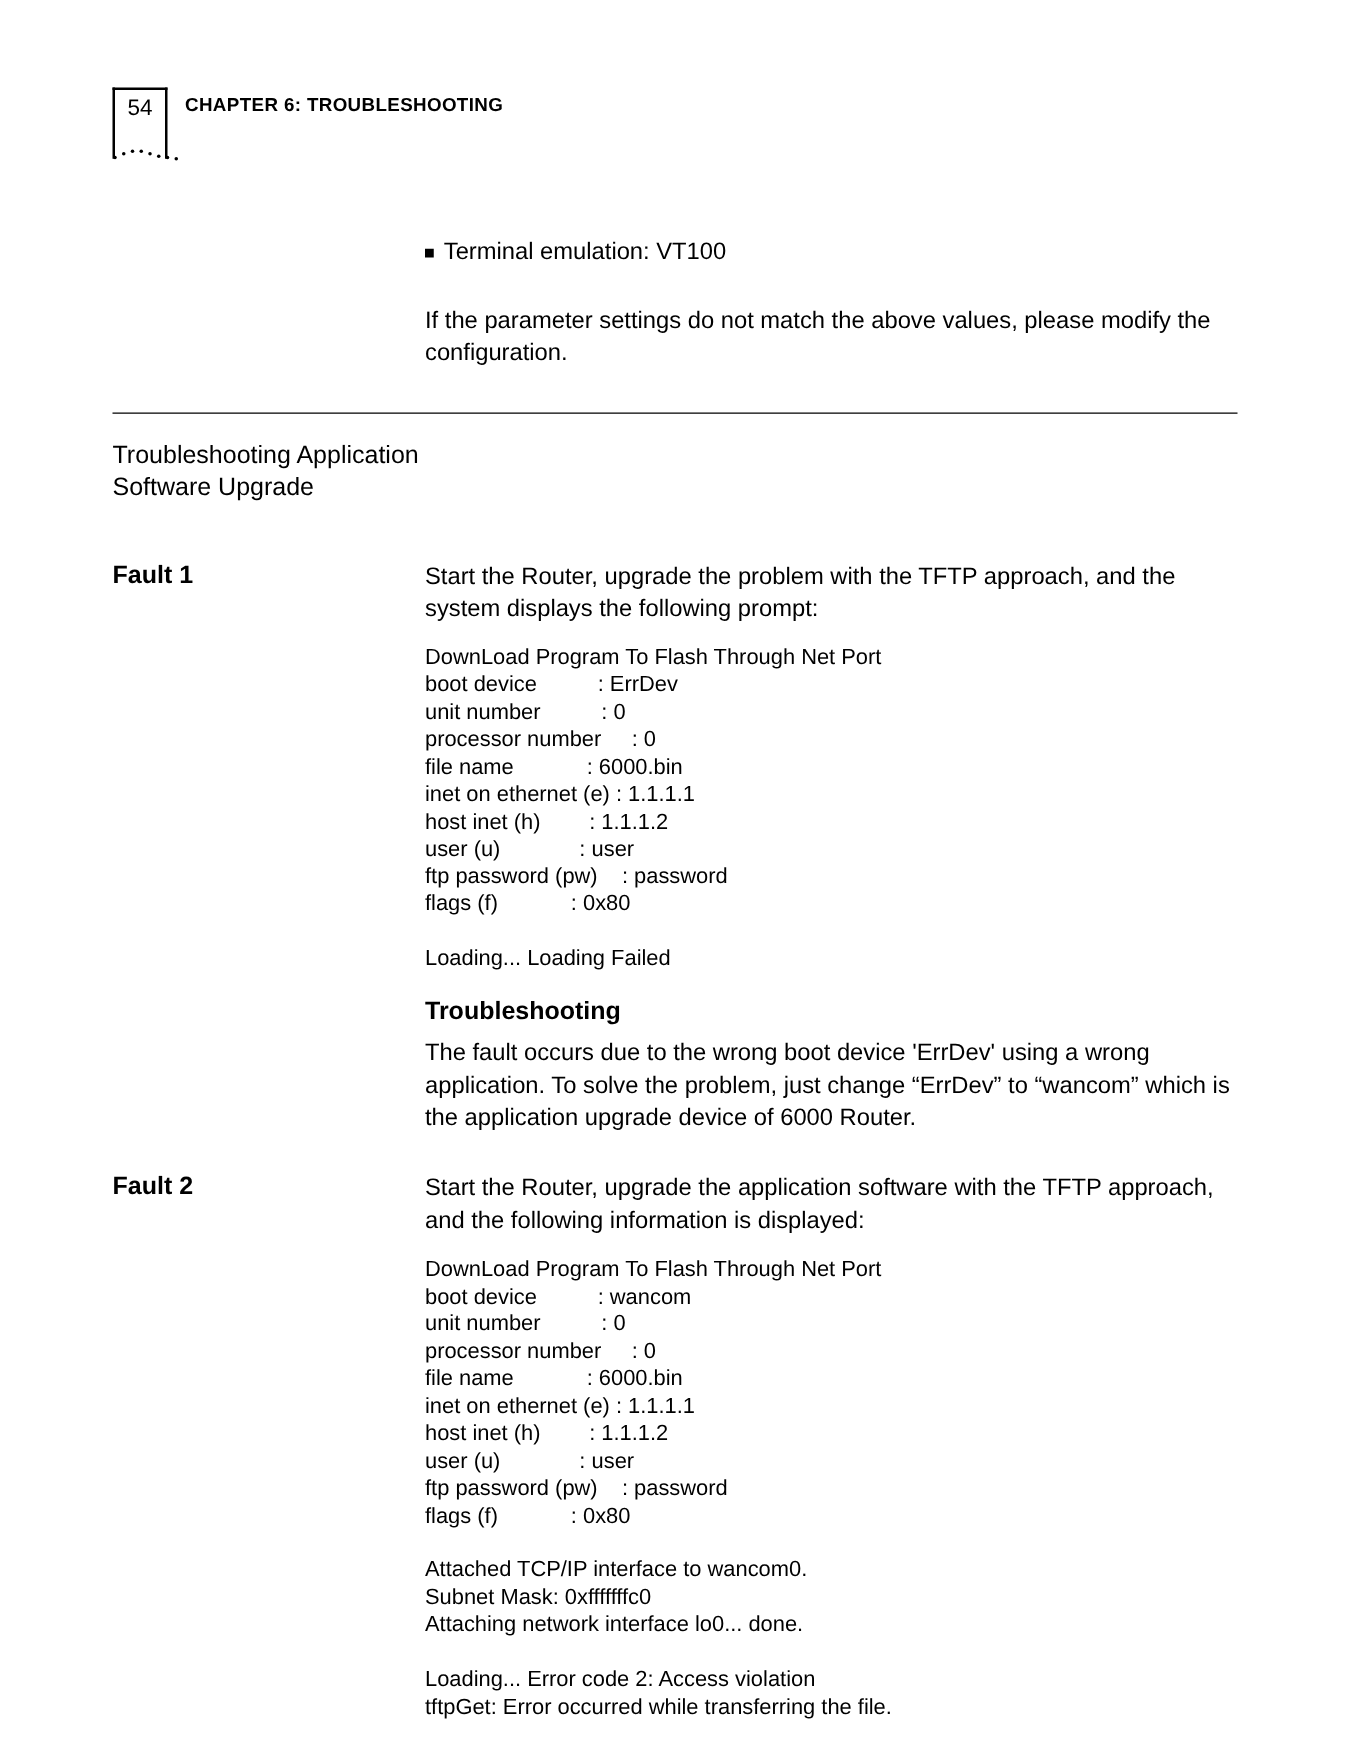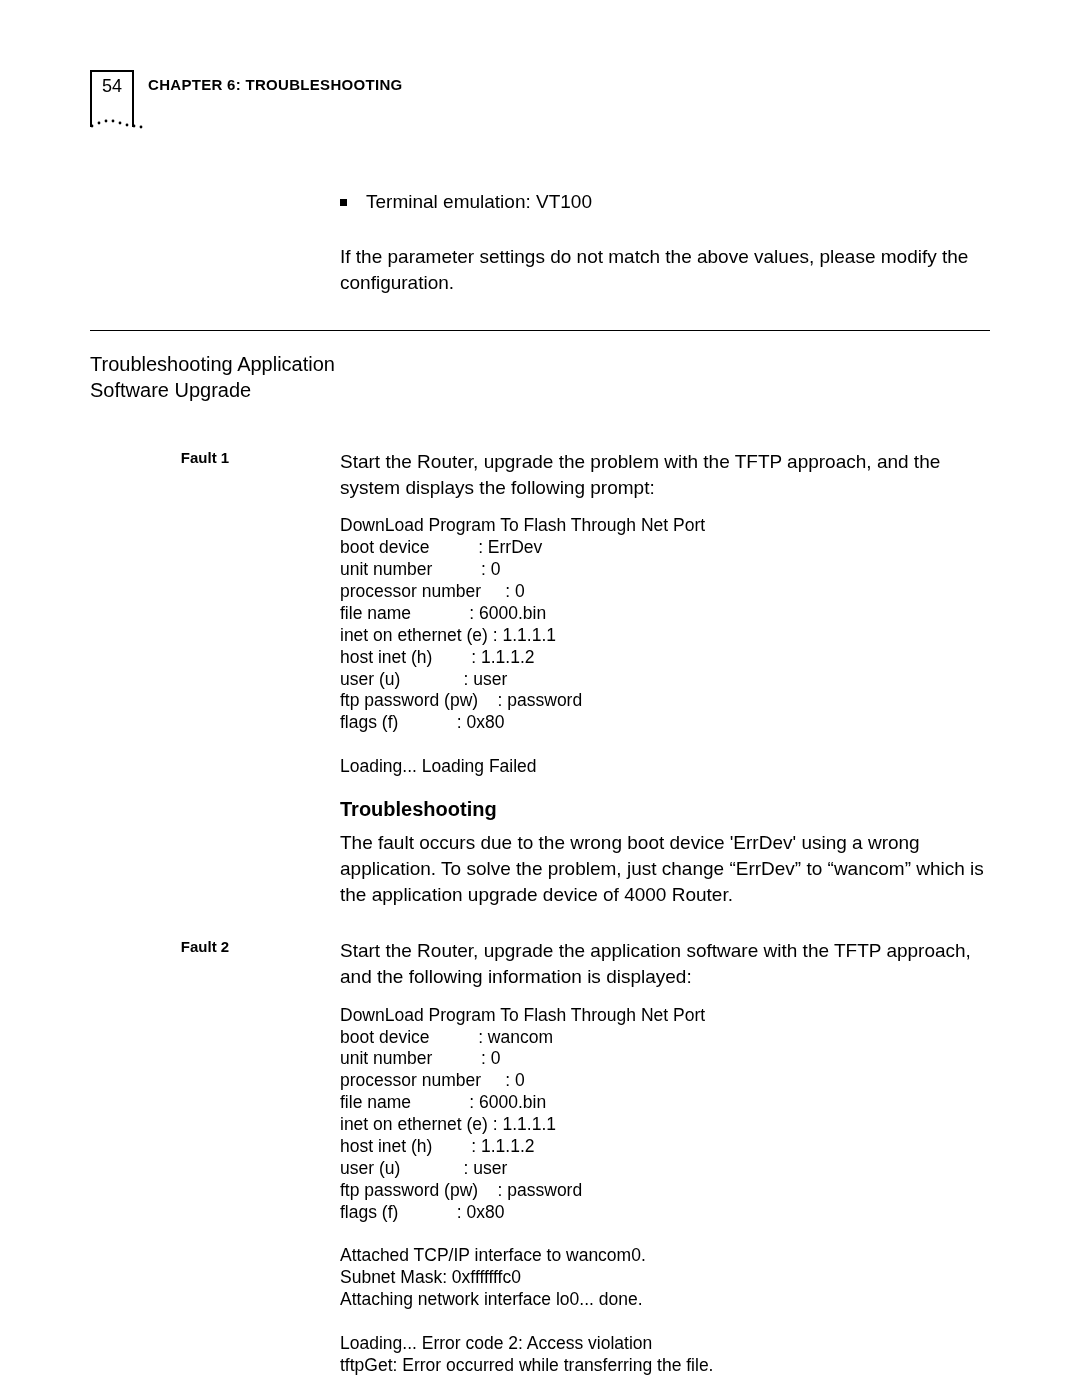--- a/index.html
+++ b/index.html
@@ -46,21 +46,21 @@
     width: 60px;
     height: 14px;
   }
   .dots svg { display:block; }
 
   .body-col {
     margin-left: 250px; 
   }
   .bullet-row {
     display: flex;
-    gap: 19px;
+    gap: 8px;
     font-size: 19px;
     line-height: 1.4;
     margin-bottom: 28px;
   }
   .bullet-square {
     width: 7px; height: 7px; background:#000; margin-top: 10px;
     flex: none;
   }
   .para {
     font-size: 19px;
@@ -84,24 +84,24 @@
     line-height: 1.3;
     padding-right: 20px;
   }
   .fault-row {
     display: flex;
     margin-top: 46px;
   }
   .fault-label {
     width: 250px;
     flex: none;
-    text-align: center;
+    text-align: left;
     padding-right: 20px;
     font-weight: bold;
-    font-size: 15px;
+    font-size: 20px;
     box-sizing: border-box;
   }
   .fault-body {
     flex: 1;
     font-size: 19px;
     line-height: 1.38;
   }
   pre.term {
     font-family: Liberation Sans, sans-serif;
     font-size: 17.5px;
@@ -164,21 +164,21 @@
 processor number     : 0
 file name            : 6000.bin
 inet on ethernet (e) : 1.1.1.1
 host inet (h)        : 1.1.1.2
 user (u)             : user
 ftp password (pw)    : password
 flags (f)            : 0x80
 
 Loading... Loading Failed</pre>
       <div class="subhead">Troubleshooting</div>
-      <div>The fault occurs due to the wrong boot device 'ErrDev' using a wrong application. To solve the problem, just change “ErrDev” to “wancom” which is the application upgrade device of 4000 Router.</div>
+      <div>The fault occurs due to the wrong boot device 'ErrDev' using a wrong application. To solve the problem, just change “ErrDev” to “wancom” which is the application upgrade device of 6000 Router.</div>
     </div>
   </div>
 
   <div class="fault-row" style="margin-top:30px">
     <div class="fault-label">Fault 2</div>
     <div class="fault-body">
       <div>Start the Router, upgrade the application software with the TFTP approach, and the following information is displayed:</div>
       <pre class="term">DownLoad Program To Flash Through Net Port
 boot device          : wancom
 unit number          : 0

